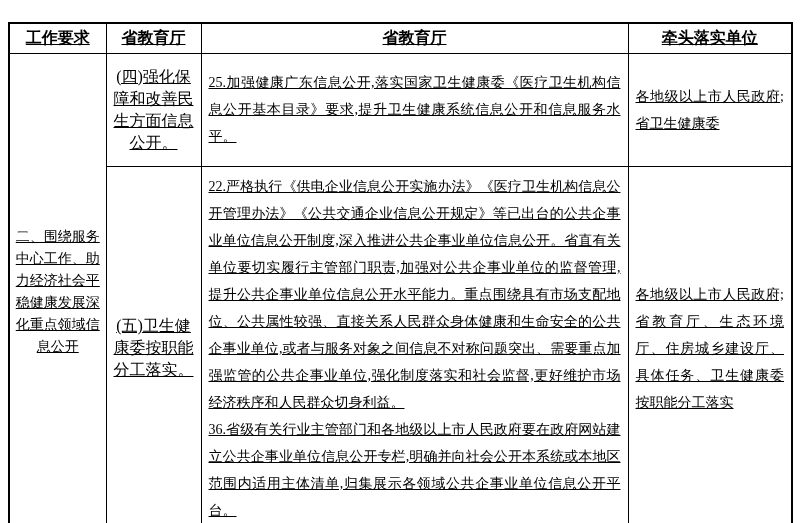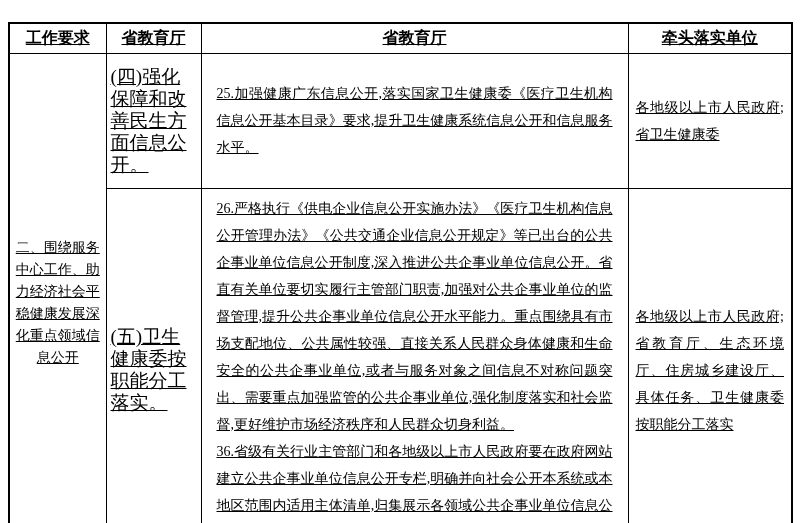--- a/index.html
+++ b/index.html
@@ -47,30 +47,31 @@
   tr.body-row-1 { height: 108px; }
   tr.body-row-2 { height: 365px; }
 
   td.col-work {
     font-size: 14px;
     line-height: 22px;
     text-align: center;
     padding: 11px 4px;
   }
   td.col-task {
-    font-size: 19px;
+    font-size: 16px;
     line-height: 22px;
+    text-align: center;
     padding: 12px 4px;
   }
   td.col-req {
     font-size: 14px;
     line-height: 27px;
     text-align: justify;
     text-justify: inter-ideograph;
-    padding: 0 15px;
+    padding: 0 7px;
   }
   td.col-req p {
     margin: 0;
     word-break: break-all;
     text-align: justify;
   }
   td.col-unit {
     font-size: 14px;
     line-height: 27px;
     text-align: justify;
@@ -103,20 +104,20 @@
         <td class="col-work" rowspan="2">二、围绕服务中心工作、助力经济社会平稳健康发展深化重点领域信息公开</td>
         <td class="col-task">(四)强化保障和改善民生方面信息公开。</td>
         <td class="col-req">
           <p>25.加强健康广东信息公开,落实国家卫生健康委《医疗卫生机构信息公开基本目录》要求,提升卫生健康系统信息公开和信息服务水平。</p>
         </td>
         <td class="col-unit">各地级以上市人民政府;省卫生健康委</td>
       </tr>
       <tr class="body-row-2">
         <td class="col-task">(五)卫生健康委按职能分工落实。</td>
         <td class="col-req">
-          <p>26.严格执行《供电企业信息公开实施办法》《医疗卫生机构信息公开管理办法》《公共交通企业信息公开规定》等已出台的公共企事业单位信息公开制度,深入推进公共企事业单位信息公开。省直有关单位要切实履行主管部门职责,加强对公共企事业单位的监督管理,提升公共企事业单位信息公开水平能力。重点围绕具有市场支配地位、公共属性较强、直接关系人民群众身体健康和生命安全的公共企事业单位,或者与服务对象之间信息不对称问题突出、需要重点加强监管的公共企事业单位,强化制度落实和社会监督,更好维护市场经济秩序和人民群众切身利益。</p>
+          <p>22.严格执行《供电企业信息公开实施办法》《医疗卫生机构信息公开管理办法》《公共交通企业信息公开规定》等已出台的公共企事业单位信息公开制度,深入推进公共企事业单位信息公开。省直有关单位要切实履行主管部门职责,加强对公共企事业单位的监督管理,提升公共企事业单位信息公开水平能力。重点围绕具有市场支配地位、公共属性较强、直接关系人民群众身体健康和生命安全的公共企事业单位,或者与服务对象之间信息不对称问题突出、需要重点加强监管的公共企事业单位,强化制度落实和社会监督,更好维护市场经济秩序和人民群众切身利益。</p>
           <p>36.省级有关行业主管部门和各地级以上市人民政府要在政府网站建立公共企事业单位信息公开专栏,明确并向社会公开本系统或本地区范围内适用主体清单,归集展示各领域公共企事业单位信息公开平台。</p>
         </td>
         <td class="col-unit">各地级以上市人民政府;省教育厅、生态环境厅、住房城乡建设厅、具体任务、卫生健康委按职能分工落实</td>
       </tr>
     </tbody>
   </table>
 </div>
 
 </body></html>

